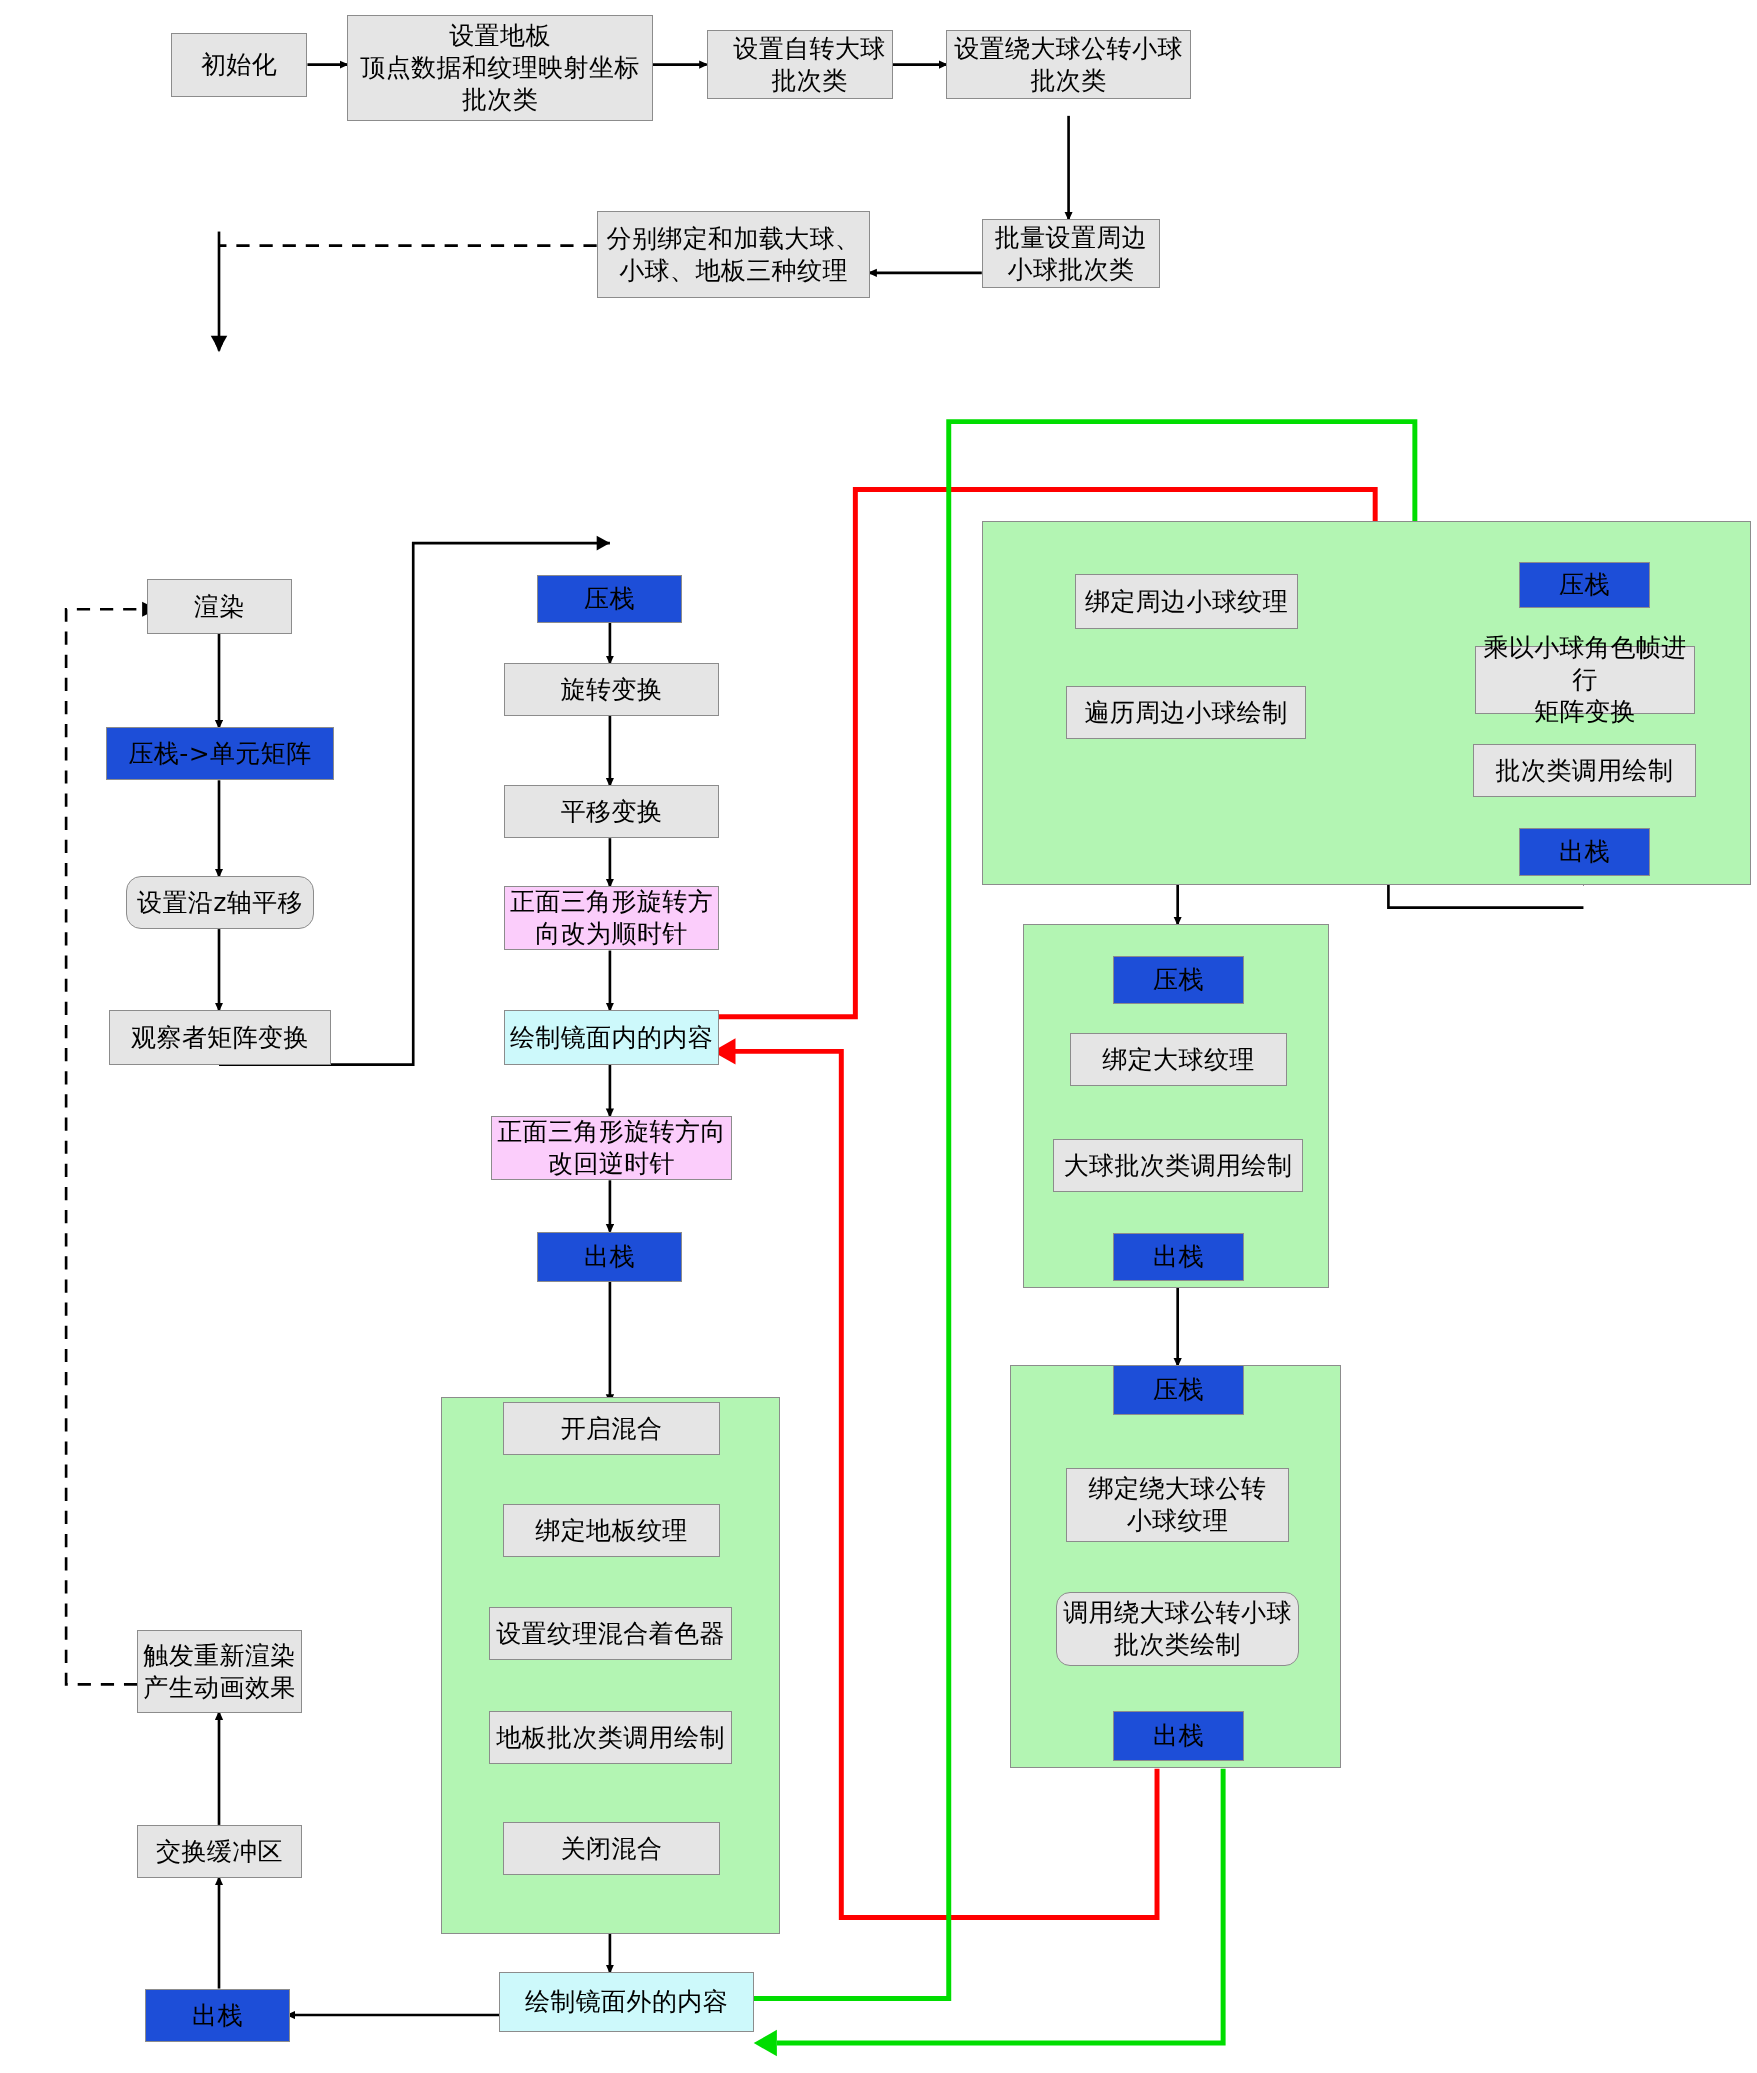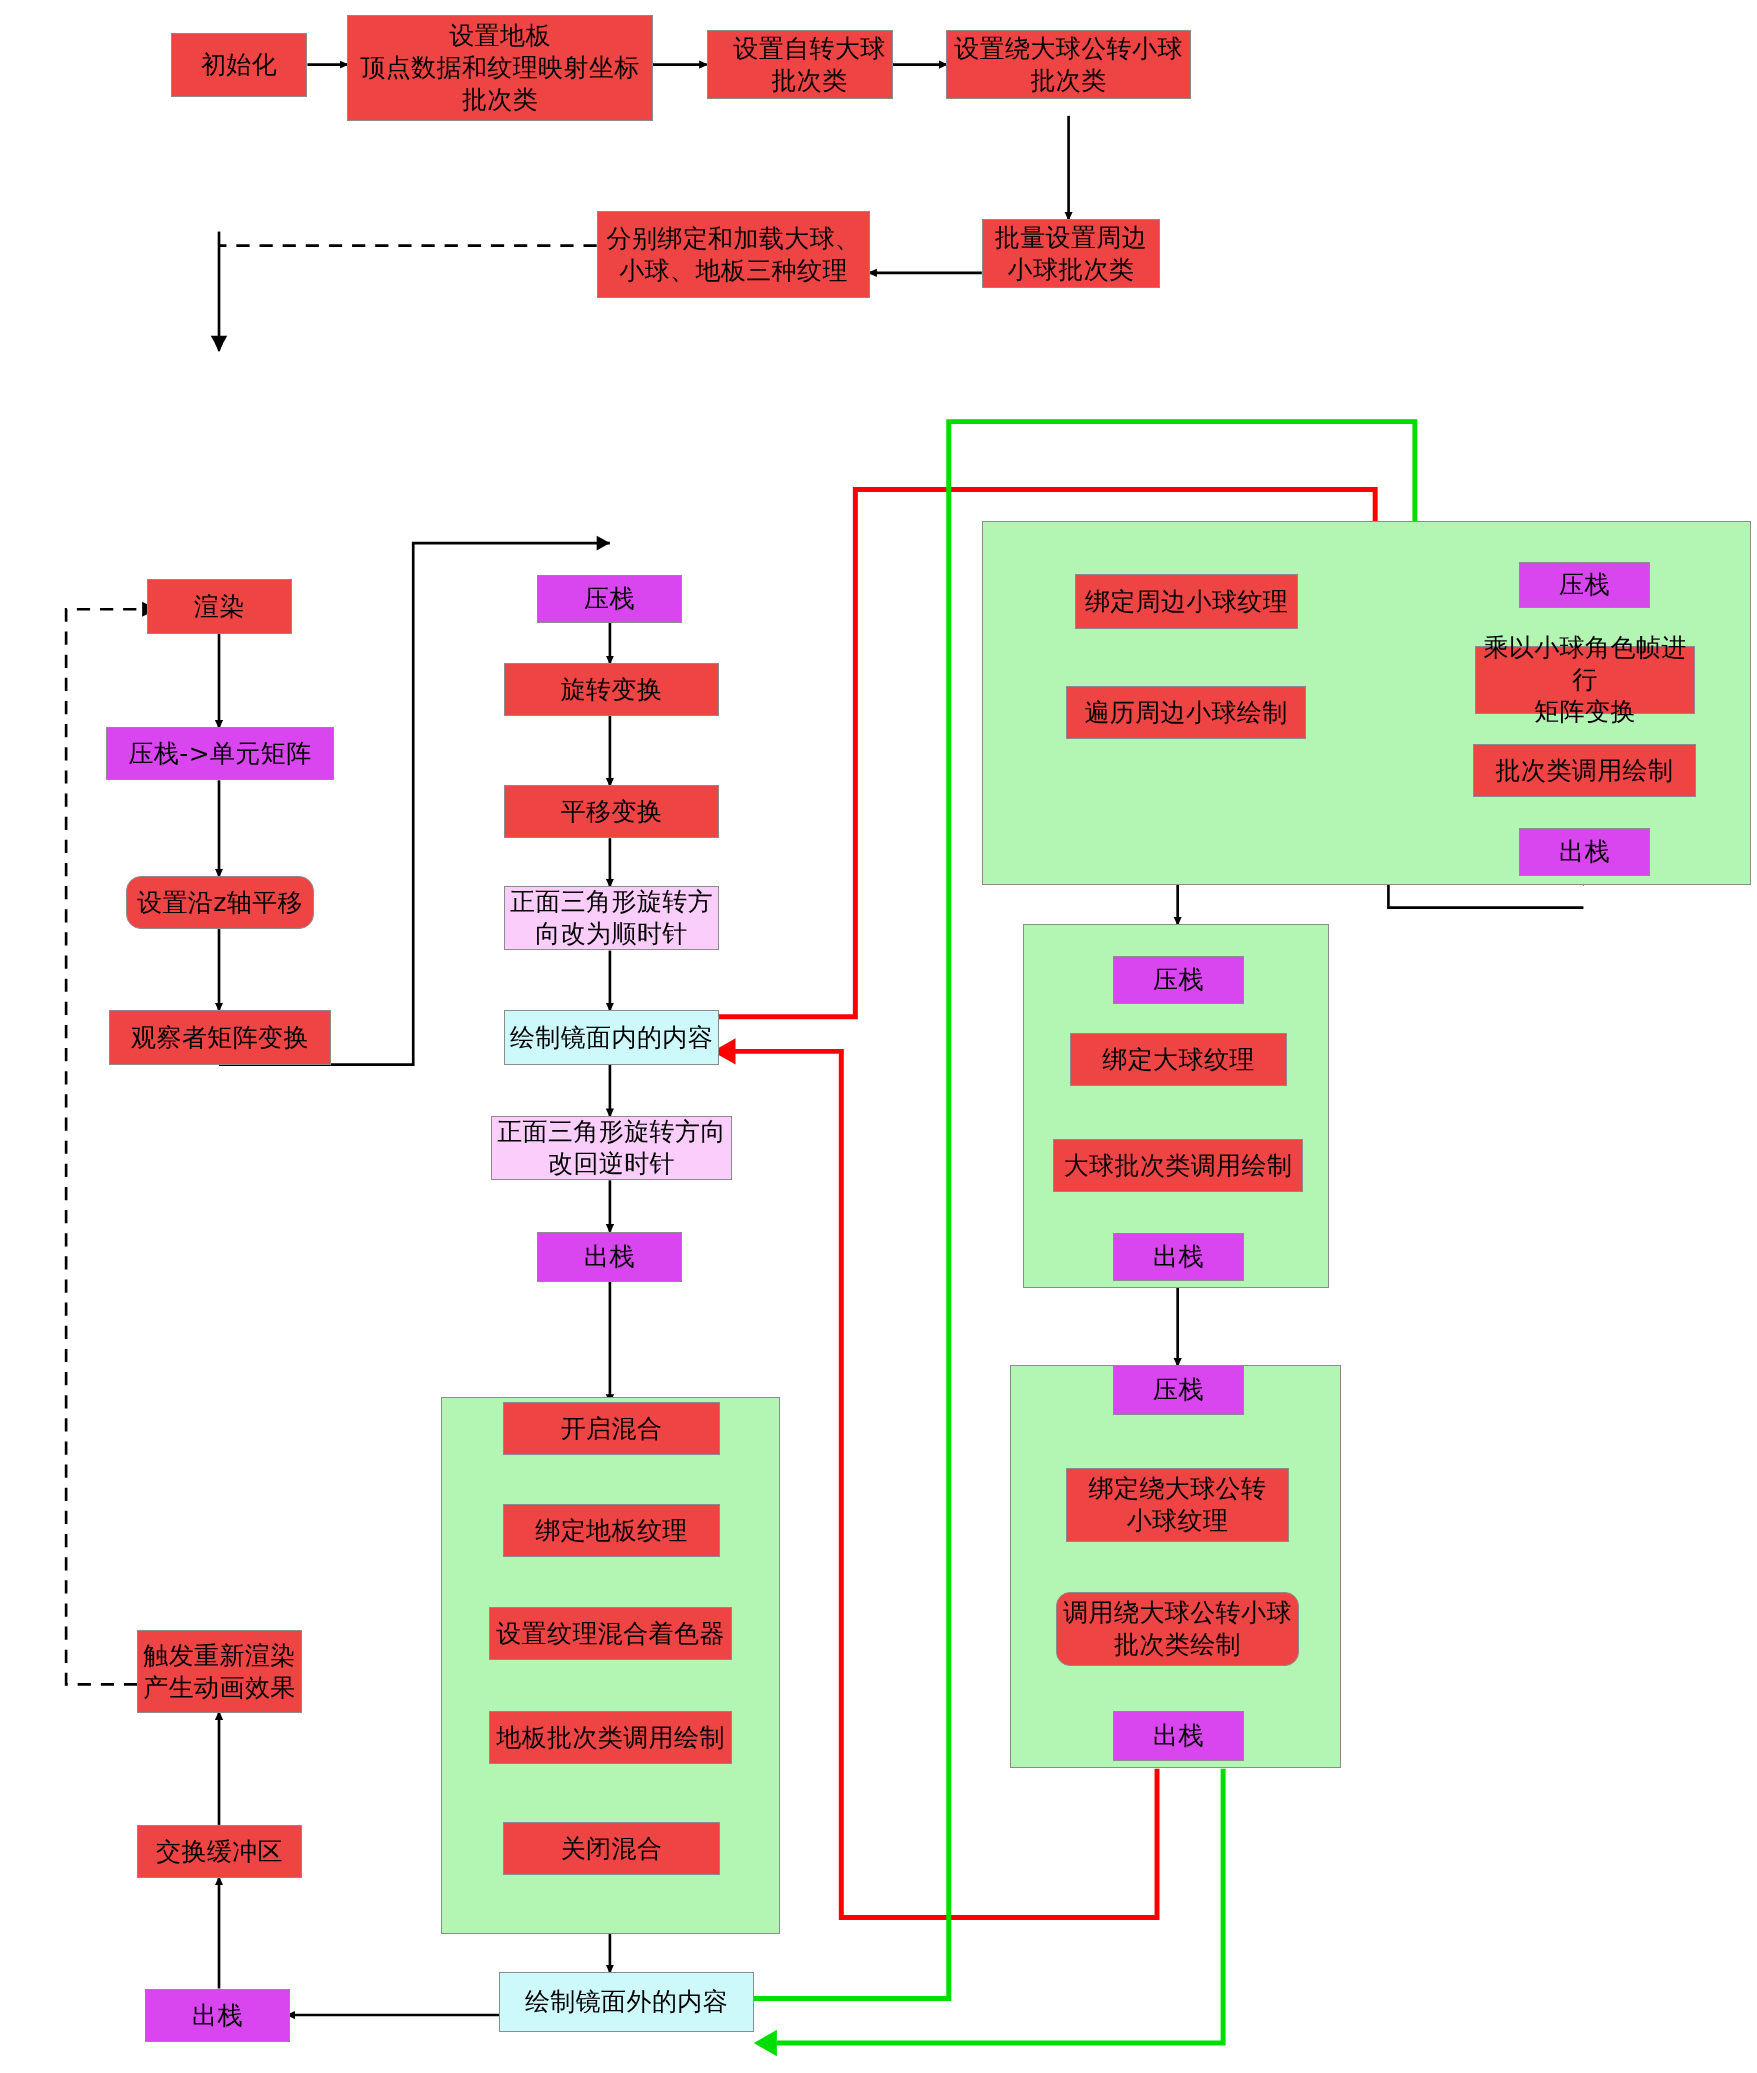--- a/index.html
+++ b/index.html
@@ -2,32 +2,32 @@
 <html style="font-size:13.2px"><head>
 <meta charset="utf-8">
 <style>
   html,body{margin:0;padding:0;background:#ffffff;}
   body{font-family:"DejaVu Sans","Liberation Sans",sans-serif;}
   #canvas{position:relative;width:1757px;height:2073px;background:#fff;overflow:hidden;}
   .node{
     position:absolute;
     box-sizing:border-box;
     border:1.7px solid #8c8c8c;
-    background:#ef4444;
+    background:#e5e5e5;
     display:flex;
     align-items:center;
     justify-content:center;
     text-align:center;
     color:#000;
     font-size:25px;
     line-height:1.28;
     white-space:pre-line;
     letter-spacing:0.4px;
   }
-  .node.yellow{background:#d946ef;}
+  .node.yellow{background:#1d4ed8;}
   .node.pink{background:#fbcdfb;}
   .node.cyan{background:#cdf9fb;}
   .group{
     position:absolute;
     box-sizing:border-box;
     border:1.7px solid #8c8c8c;
     background:#b3f5b3;
   }
   svg.links{position:absolute;left:0;top:0;width:1757px;height:2073px;pointer-events:none;}
 </style>

